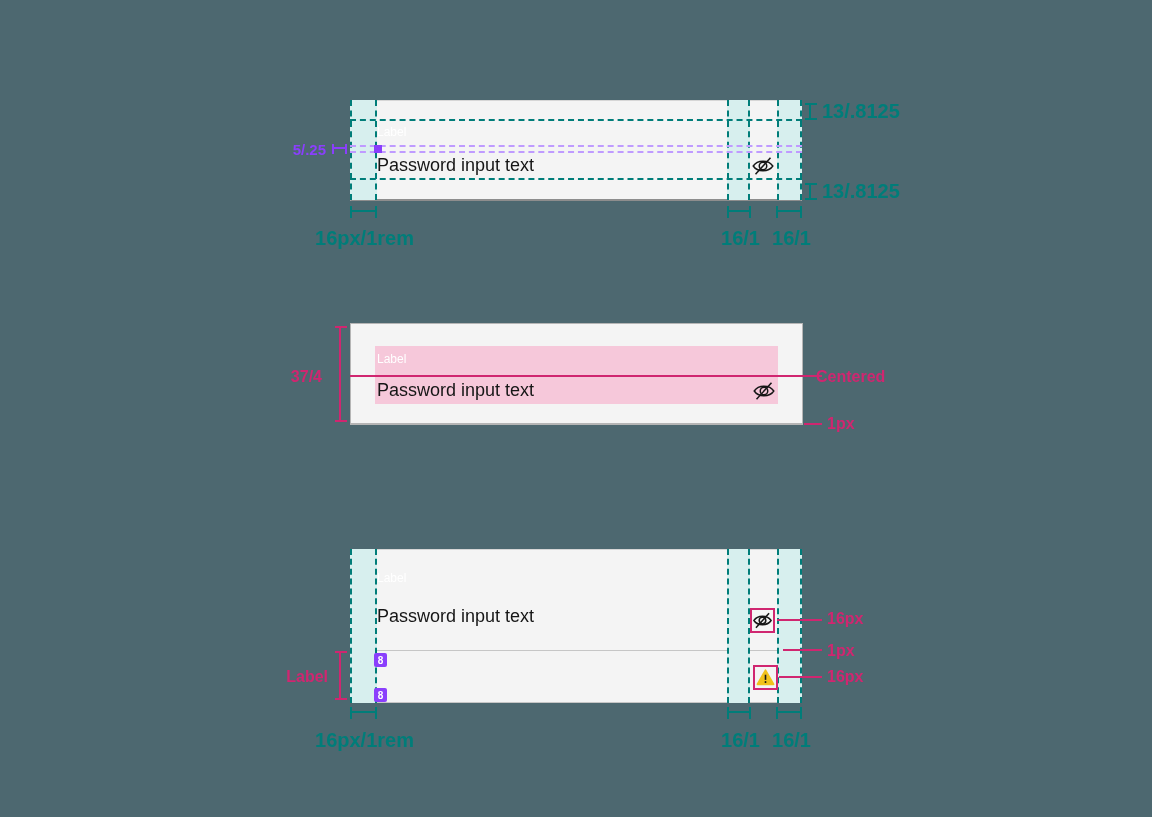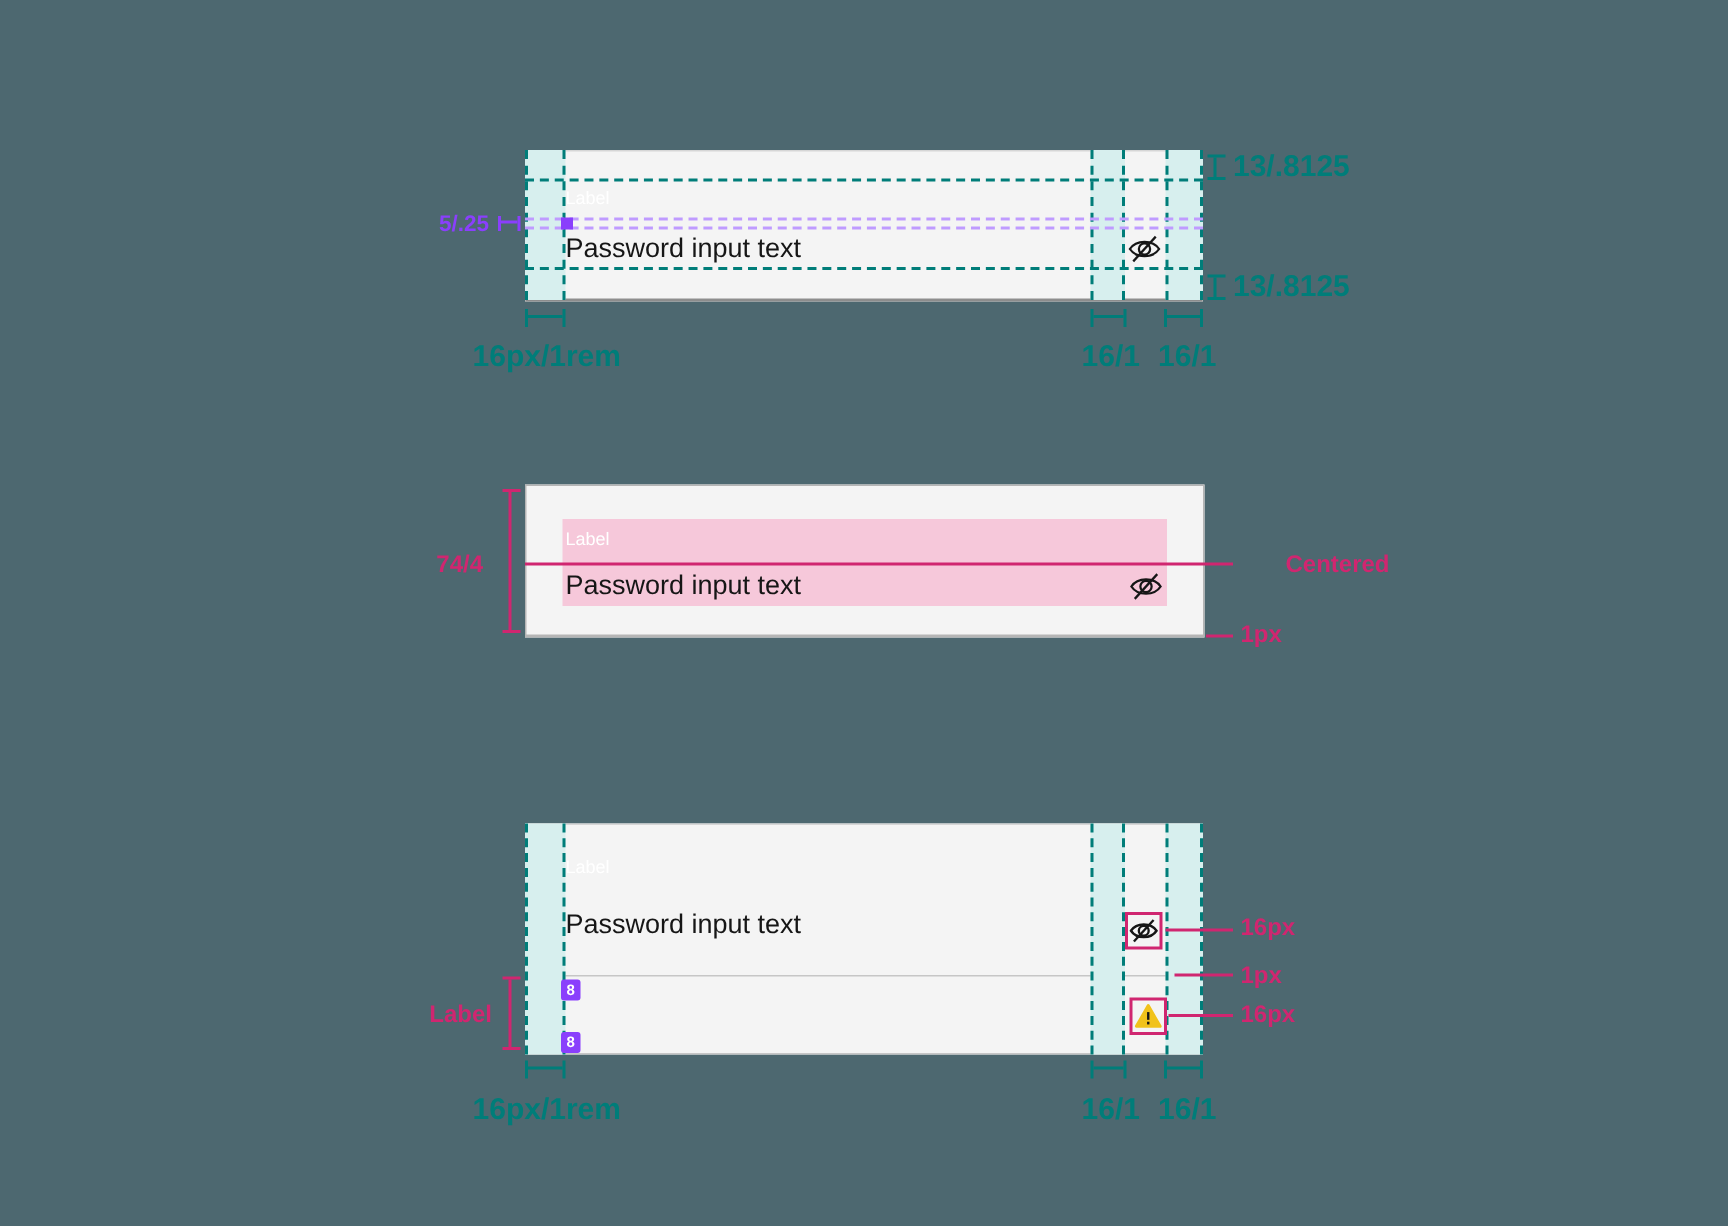--- a/index.html
+++ b/index.html
@@ -88,23 +88,23 @@
 
     <div class="abs" style="left:752px;top:119px;width:24px;height:24px;">
       <svg width="24" height="24" viewBox="0 0 32 32" fill="none">
         <path d="M3 16 C 8.5 7.5, 23.5 7.5, 29 16 C 23.5 24.5, 8.5 24.5, 3 16 Z" stroke="#161616" stroke-width="2"></path>
         <circle cx="16" cy="16" r="5" stroke="#161616" stroke-width="2" fill="none"></circle>
         <line x1="26" y1="5" x2="6" y2="27" stroke="#161616" stroke-width="2"></line>
       </svg>
     </div>
 
     <div class="abs v-measure" style="left:335px;top:66px;height:96px;color:#d02670;"></div>
-    <div class="abs magenta-text r" style="left:272px;top:108px;width:50px;">74/4</div>
+    <div class="abs magenta-text r" style="left:272px;top:108px;width:50px;">37/4</div>
 
-    <div class="abs magenta-text" style="left:857px;top:108px;">Centered</div>
+    <div class="abs magenta-text" style="left:816px;top:108px;">Centered</div>
 
     <div class="abs mag-line" style="left:804px;top:163px;width:18px;"></div>
     <div class="abs magenta-text" style="left:827px;top:155px;">1px</div>
   </div>
 
   <div class="abs" style="left:0;top:480px;width:1152px;height:337px;">
     <div class="abs field" style="left:350px;top:69px;width:452px;height:154px;border-bottom:1px solid #c6c6c6;"></div>
     <div class="abs divider" style="left:350px;top:170px;width:452px;"></div>
 
     <div class="abs teal-col" style="left:350px;top:69px;width:27px;height:154px;"></div>

